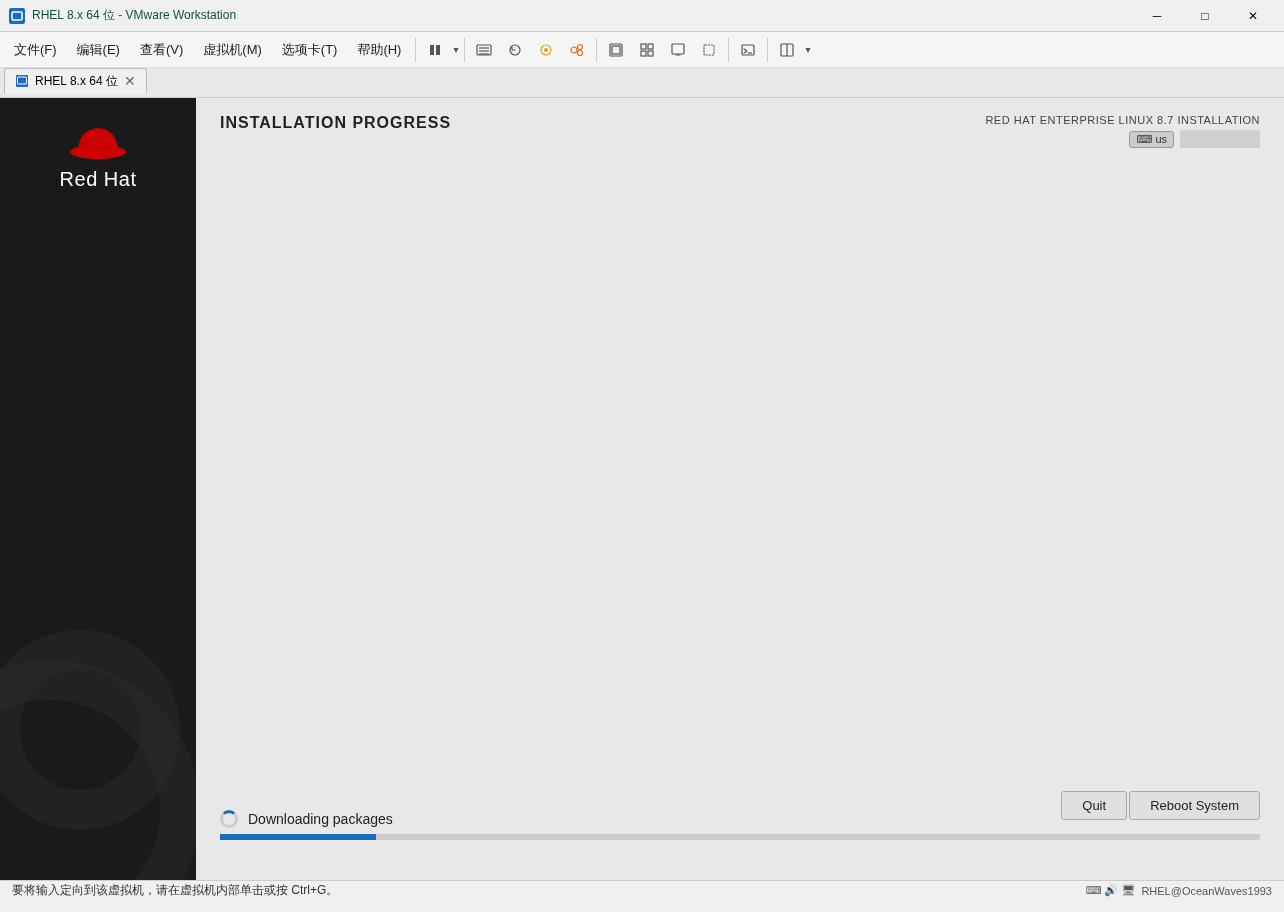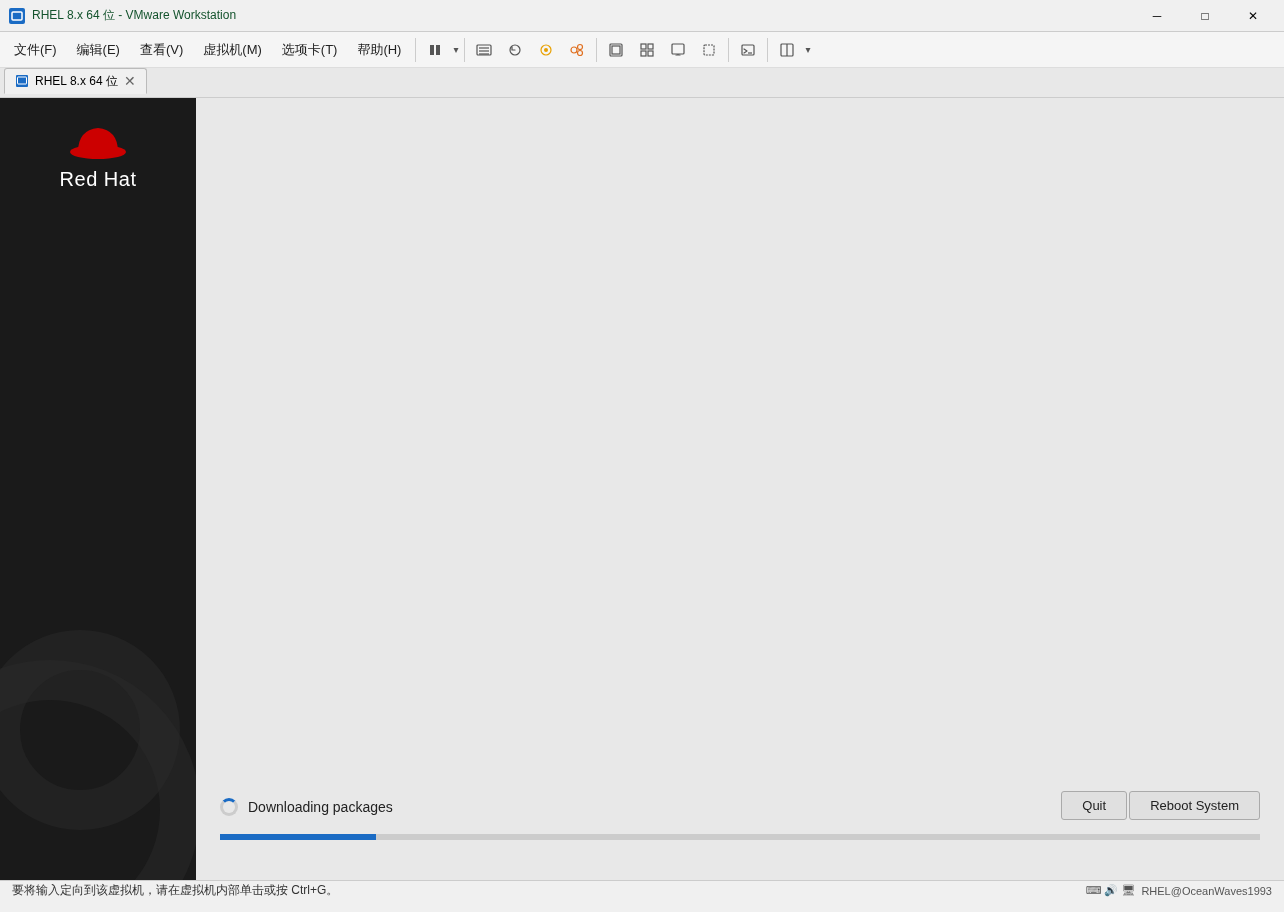--- a/index.html
+++ b/index.html
@@ -199,21 +199,21 @@
       flex: 1;
       display: flex;
       flex-direction: column;
       justify-content: flex-end;
       padding: 0 24px 40px 24px;
     }
     .progress-status {
       display: flex;
       align-items: center;
       gap: 10px;
-      margin-bottom: 18px;
+      margin-bottom: 6px;
     }
     .spinner {
       width: 18px; height: 18px;
       border: 3px solid #ccc;
       border-top: 3px solid #1a6bc4;
       border-radius: 50%;
       animation: spin 1s linear infinite;
       flex-shrink: 0;
     }
     @keyframes spin {
@@ -430,20 +430,35 @@
         <path d="M10 34 Q10 12 30 10 Q50 12 50 34 Z" fill="#cc0000"></path>
 
         <ellipse cx="30" cy="28" rx="18" ry="5" fill="#cc0000"></ellipse>
       </svg>
       <span class="sidebar-brand-text">Red Hat</span>
     </div>
   </div>
 
   <div class="content-panel">
 
+    <div class="install-header">
+      <div>
+        <span class="install-title">INSTALLATION PROGRESS</span>
+      </div>
+      <div class="install-subtitle">
+        <div class="install-subtitle-text">RED HAT ENTERPRISE LINUX 8.7 INSTALLATION</div>
+        <div class="keyboard-indicator" style="justify-content: flex-end;">
+          <div class="keyboard-badge">
+            <span>⌨</span>
+            <span>us</span>
+          </div>
+          <div style="width: 80px; height: 18px; background: #d0d0d0; border-radius: 2px;"></div>
+        </div>
+      </div>
+    </div>
 
     <div class="progress-area">
       <div class="progress-status">
         <div class="spinner"></div>
         <span class="progress-text">Downloading packages</span>
       </div>
       <div class="progress-bar-container">
         <div class="progress-bar-fill" style="width: 15%;"></div>
       </div>
     </div>

